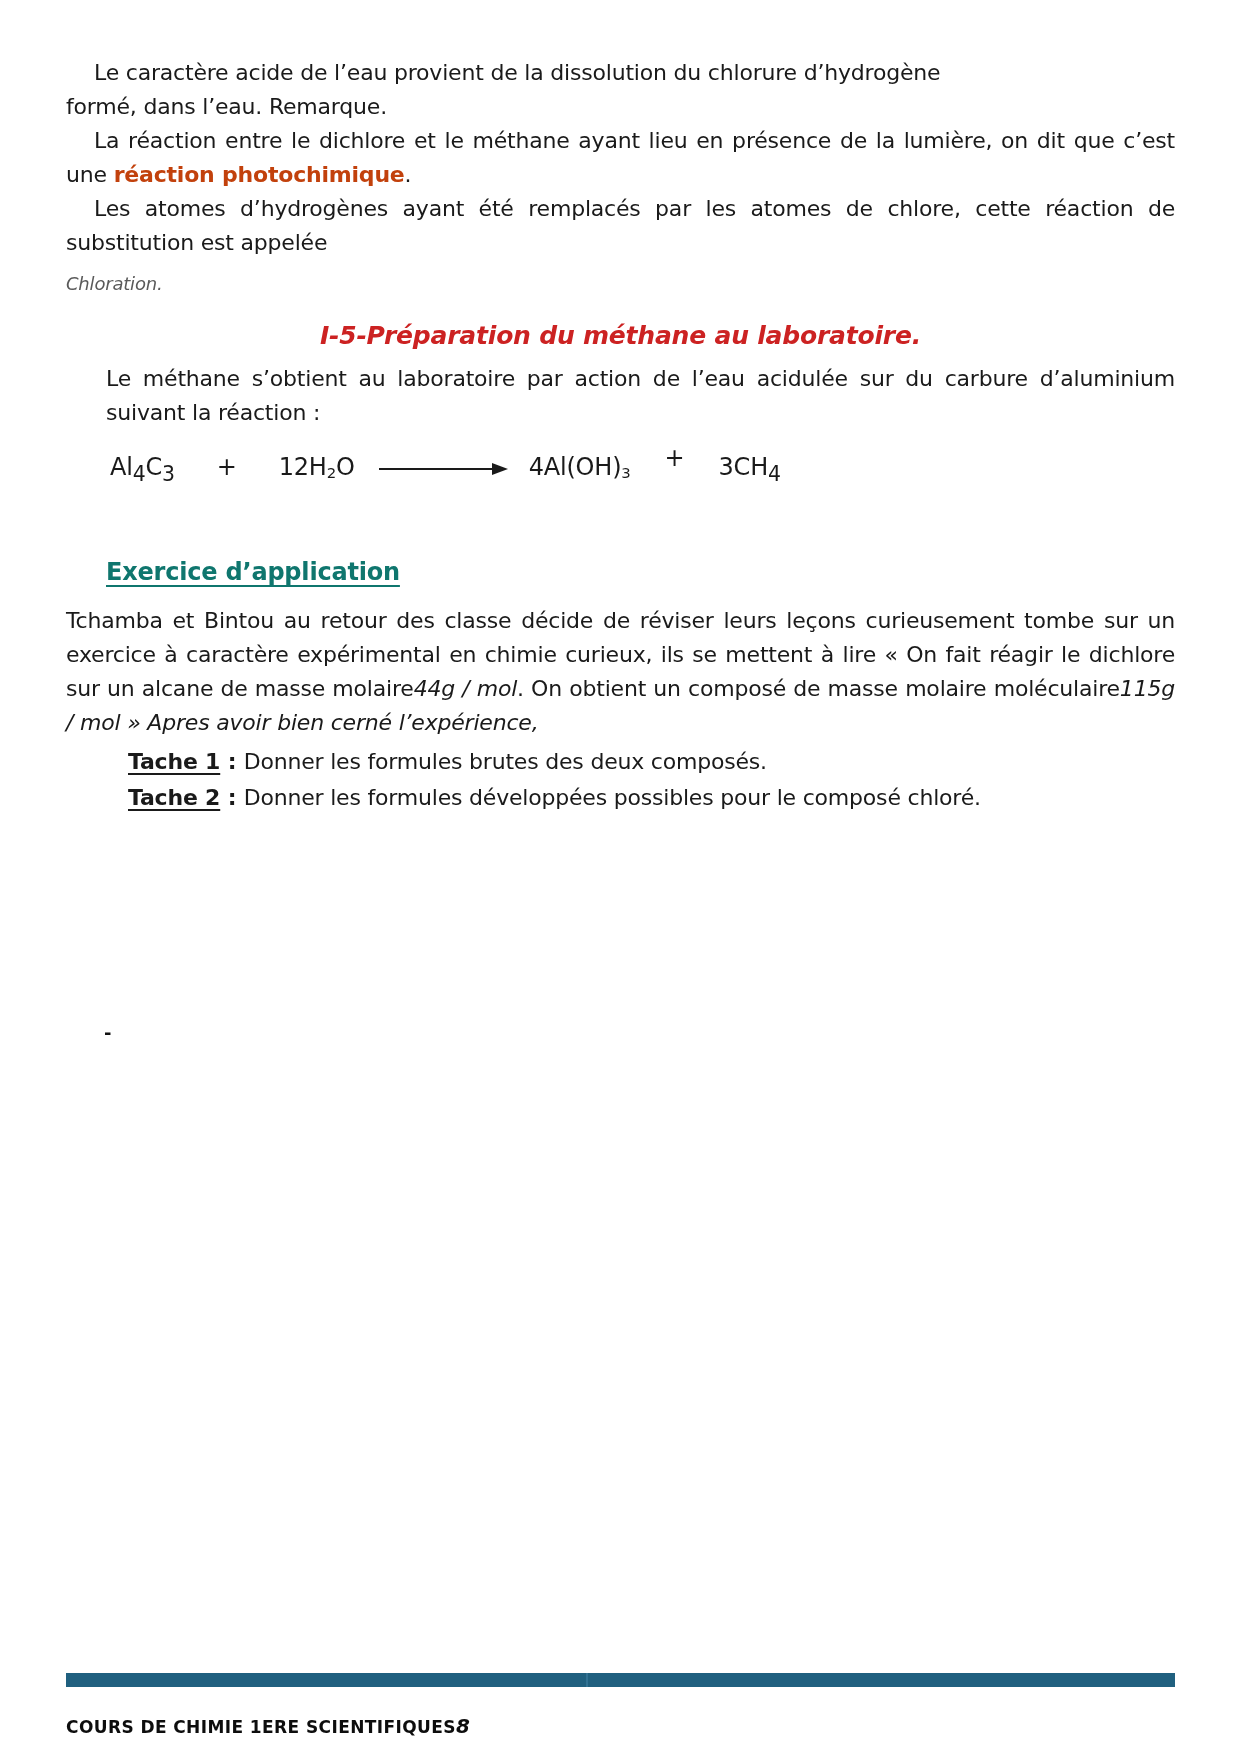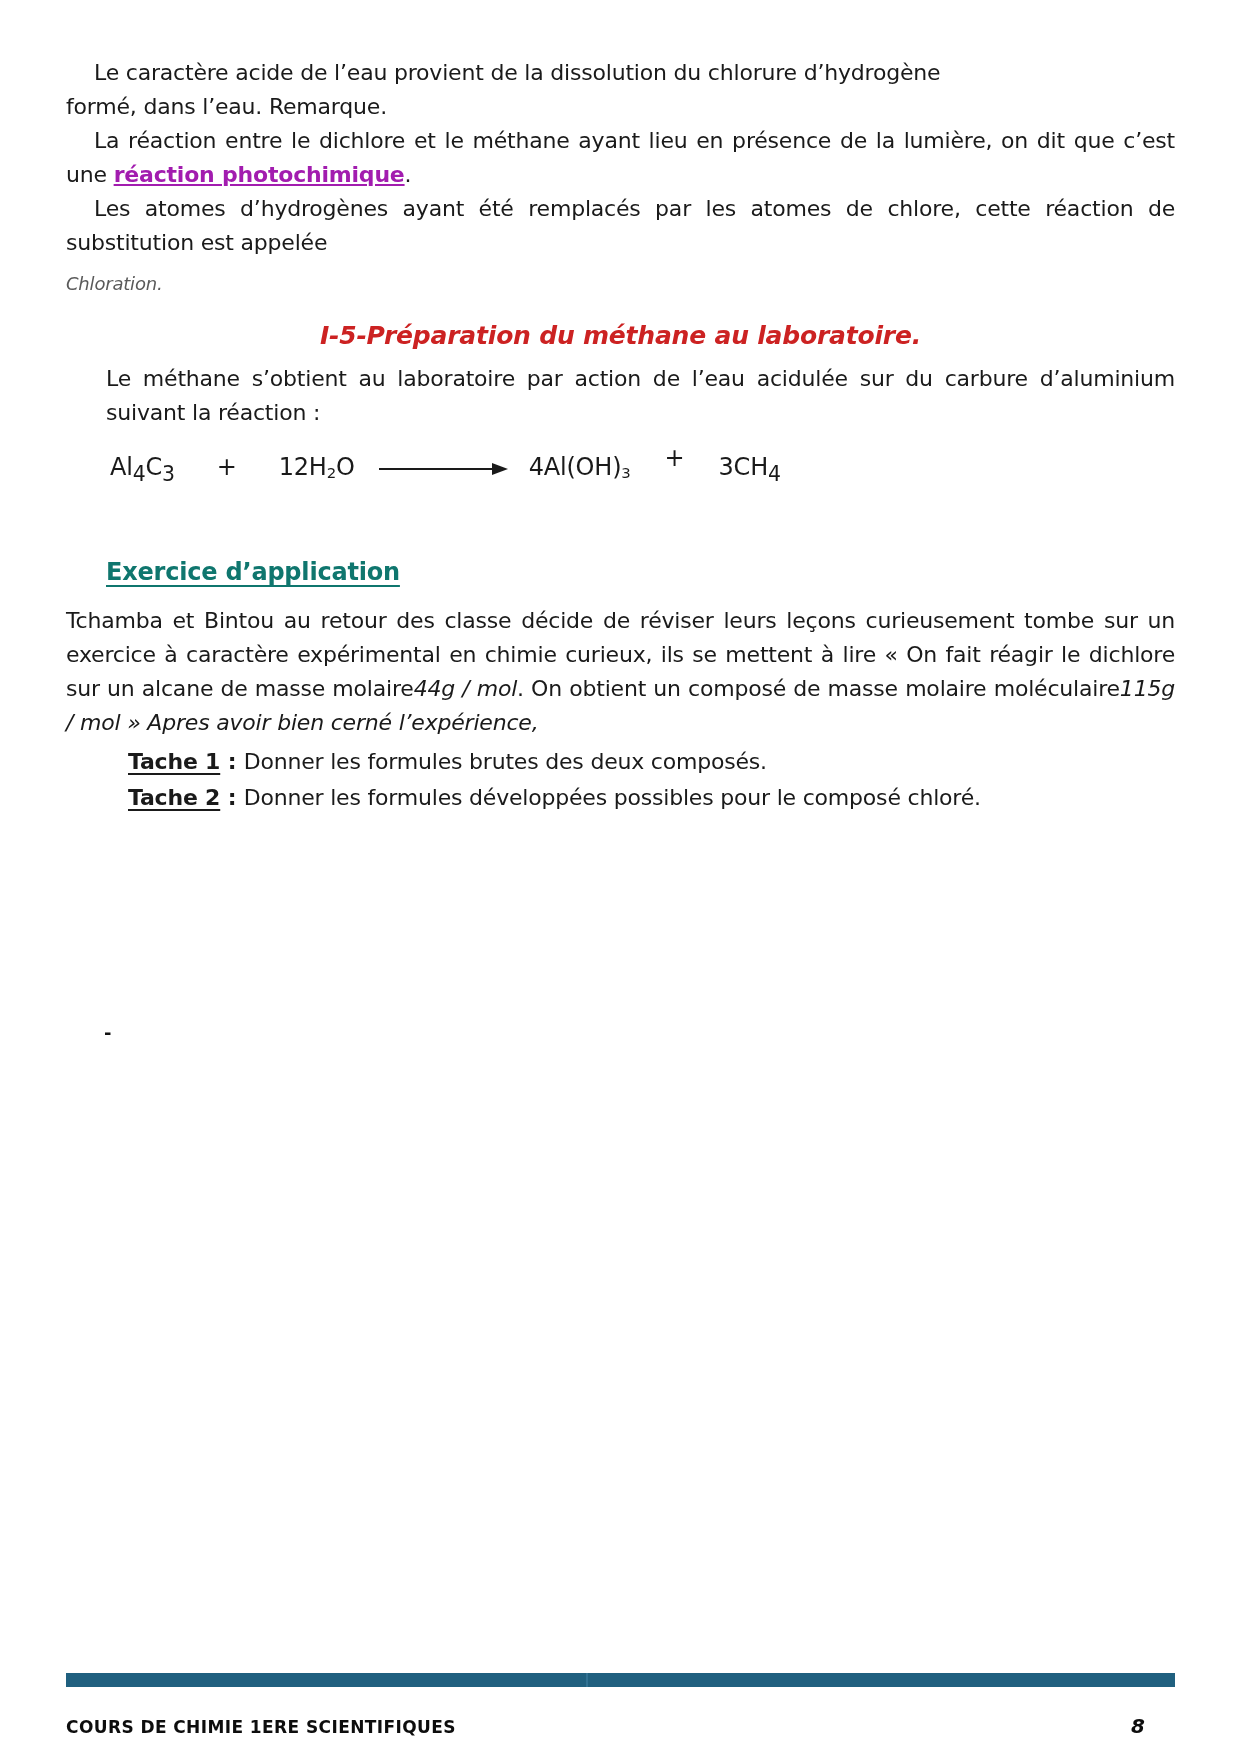--- a/index.html
+++ b/index.html
@@ -14,21 +14,21 @@
   }
   .content {
     position:absolute; left:66px; top:56px; width:1109px;
     font-size:22px; line-height:34px;
     letter-spacing:-0.2px;
   }
   .para { text-align:justify; text-indent:28px; }
   .para.noJustify { text-align:left; }
   .indented { margin-left:40px; text-indent:0; }
   b.lead { font-weight:bold; }
-  .red-inline { color:#a21caf; font-weight:bold;text-decoration:underline; }
+  .red-inline { color:#c2410c; font-weight:bold; }
   .chloration {
     color:#5a5a5a; font-style:italic; font-size:18px; line-height:40px;
     margin:4px 0 2px 0;
   }
   .red-heading {
     color:#cc2222; font-style:italic; font-weight:600;
     font-size:25px; line-height:36px; margin:14px 0 8px 0;text-align:center;
   }
   .block-gap { margin-top:2px; }
   .equation {
@@ -62,21 +62,21 @@
   .footer-bar {
     position:absolute; left:66px; top:1673px; width:1109px; height:14px;
     background:#20607f;
   }
   .footer-bar .seam {
     position:absolute; left:520px; top:0; width:2px; height:14px;
     background:#3d7fa0; opacity:.6;
   }
   .footer-row {
     position:absolute; left:66px; top:1714px; width:1109px;
-    display:flex; justify-content:space-between; align-items:baseline;
+    display:flex; justify-content:flex-start; align-items:baseline;
   }
   .footer-left {
     font-weight:bold; font-size:17px; letter-spacing:0.4px; color:#0d0d0d;
   }
   .footer-page {
     font-weight:bold; font-style:italic; font-size:20px; color:#0d0d0d;
     margin-right:30px;
   }
   .it { font-style:italic; }
 </style>

